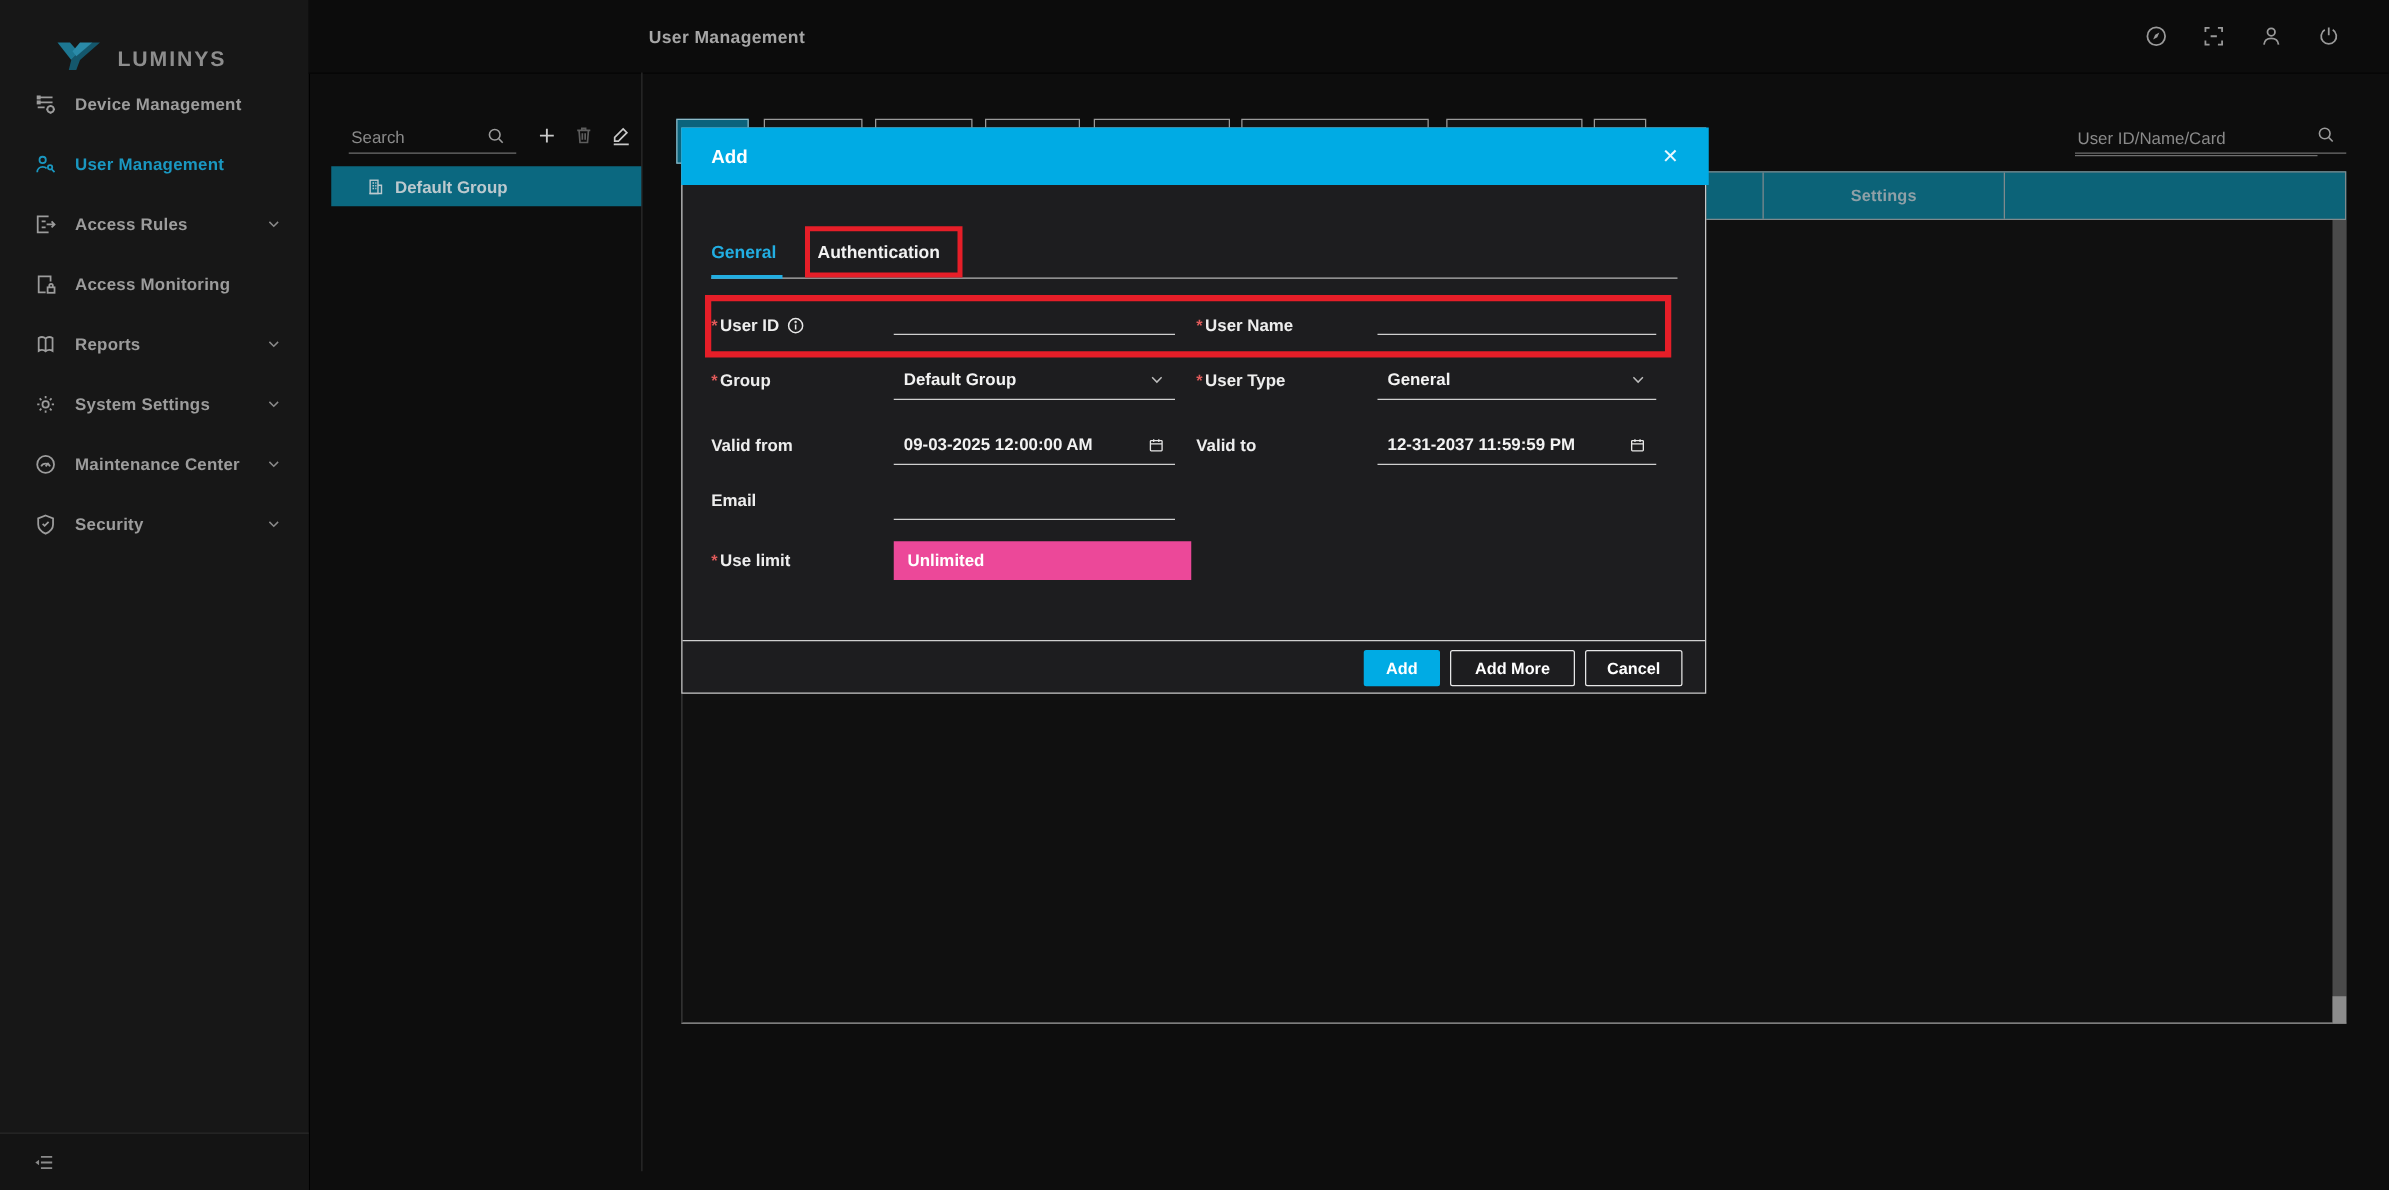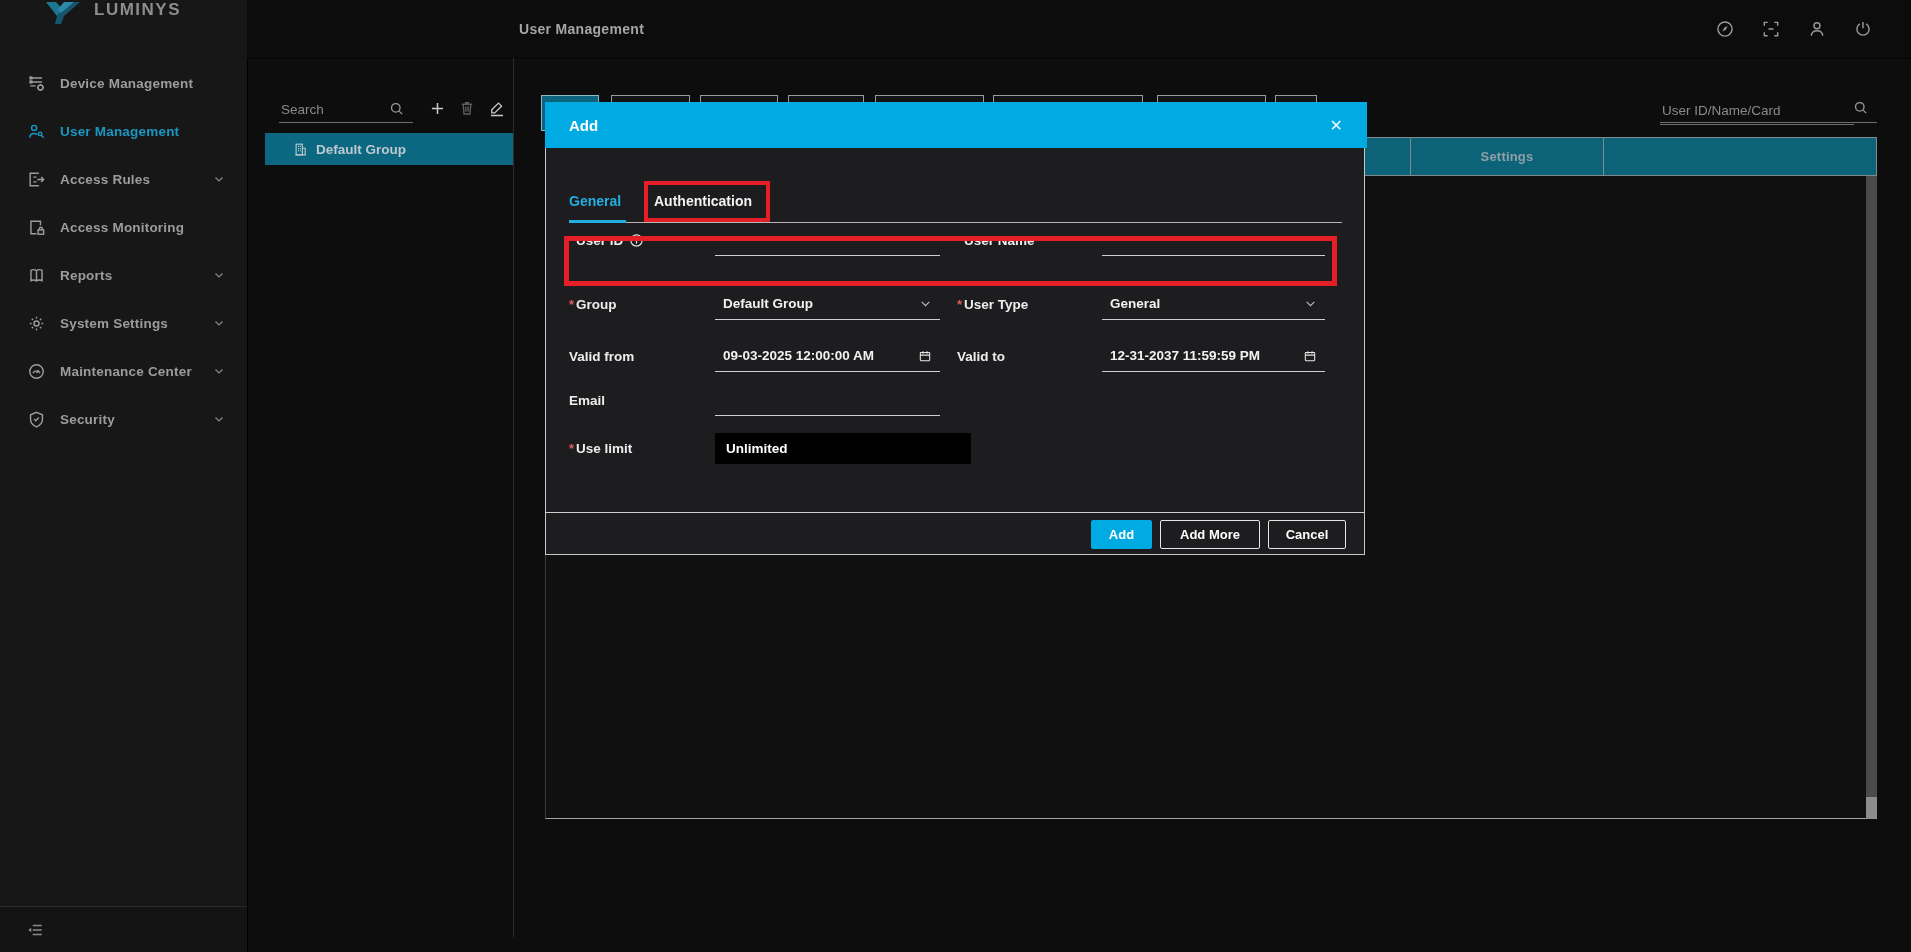--- a/index.html
+++ b/index.html
@@ -9,21 +9,21 @@
   svg{display:block;}
 
   
   .topbar{left:247px;top:0;width:1664px;height:58px;background:#0c0c0c;border-bottom:1px solid #050505;}
   .topbar-title{left:272px;top:0;height:58px;line-height:58px;font-size:14px;font-weight:700;color:#a6a6a6;letter-spacing:.3px;}
   .topbar-icons{right:38px;top:0;height:58px;display:flex;align-items:center;gap:26px;}
   .tb-icon{width:20px;height:20px;cursor:pointer;}
 
   
   .sidebar{left:0;top:0;width:247px;height:952px;background:#171717;border-right:1px solid #000;}
-  .logo-row{left:0;top:0;width:247px;height:58px;display:flex;align-items:flex-start;padding-left:44px;box-sizing:border-box;gap:12px;}
+  .logo-row{left:0;top:0;width:247px;height:58px;display:flex;align-items:flex-end;padding-left:44px;box-sizing:border-box;gap:12px;}
   .logo-text{font-size:17px;font-weight:700;color:#8d8d8d;letter-spacing:1.5px;}
   .nav{left:0;top:59px;width:247px;}
   .nav-item{height:48px;display:flex;align-items:center;padding-left:27px;gap:14px;cursor:pointer;}
   .nav-item .lbl{font-size:13.5px;font-weight:700;color:#9c9c9c;letter-spacing:.2px;}
   .nav-item.active .lbl{color:#1a97c0;}
   .nav-item .chev{margin-left:auto;margin-right:22px;}
   .side-footer{left:0;bottom:0;width:247px;height:46px;border-top:1px solid #2a2a2a;background:#141414;display:flex;align-items:center;padding-left:25px;box-sizing:border-box;}
 
   
   .vdivider{left:513px;top:58px;width:1px;height:879px;background:#2d2d2d;}
@@ -60,21 +60,21 @@
   .tab-divider{position:absolute;left:23px;top:119px;width:773px;height:1px;background:#b5b5b5;}
   .tab-active-bar{position:absolute;left:23px;top:117px;width:57px;height:3px;background:#22aee2;}
   .frow{position:absolute;left:23px;width:779px;height:34px;display:flex;align-items:center;}
   .flabel{width:146px;display:flex;align-items:center;gap:6px;font-size:13.5px;font-weight:700;color:#ededed;}
   .flabel.right{width:145px;margin-left:17px;}
   .req{color:#e05b5b;margin-right:2px;font-size:13px;}
   .ufield{width:225px;height:32px;border-bottom:1px solid #cfcfcf;display:flex;align-items:center;box-sizing:border-box;padding:0 8px;gap:6px;}
   .ufield.r{width:223px;}
   .ufield input{flex:1;background:transparent;border:none;outline:none;color:#f2f2f2;font-size:13.5px;font-weight:700;font-family:inherit;width:100%;}
   .fval{flex:1;font-size:13.5px;font-weight:700;color:#f2f2f2;white-space:nowrap;}
-  .limitbox{width:256px;height:31px;background:#000000;display:flex;align-items:center;padding-left:11px;box-sizing:border-box;font-size:13.5px;font-weight:700;color:#fff;}
+  .limitbox{width:238px;height:31px;background:#ec4899;display:flex;align-items:center;padding-left:11px;box-sizing:border-box;font-size:13.5px;font-weight:700;color:#fff;}
   .modal-foot{position:absolute;left:0;top:409px;width:818px;height:43px;border-top:1px solid #cfcfcf;display:flex;align-items:center;justify-content:flex-end;gap:8px;padding-right:18px;box-sizing:border-box;}
   .btn{height:29px;box-sizing:border-box;font-size:13px;font-weight:700;font-family:inherit;cursor:pointer;border-radius:2px;}
   .btn.primary{width:61px;background:#00abe4;border:1px solid #00abe4;color:#fff;}
   .btn.ghost{background:transparent;border:1px solid #e6e6e6;color:#fff;}
   .btn.more{width:100px;}
   .btn.cancel{width:78px;}
 
   
   .anno{position:absolute;border:4px solid #e61e28;box-sizing:border-box;pointer-events:none;z-index:12;}
   .anno.tab-box{left:98px;top:78px;width:126px;height:41px;}
@@ -318,21 +318,21 @@
     <div class="modal-head">
       <span class="modal-title">Add</span>
       <span class="modal-close">✕</span>
     </div>
 
     <span class="tab general">General</span>
     <span class="tab auth">Authentication</span>
     <div class="tab-divider"></div>
     <div class="tab-active-bar"></div>
 
-    <div class="frow" style="top:120px;">
+    <div class="frow" style="top:131px;align-items:flex-end;">
       <span class="flabel">
         <span><span class="req">*</span><span>User ID</span></span>
         <span style="cursor:pointer;display:inline-flex;">
           <svg width="15" height="15" viewBox="0 0 24 24" fill="none" stroke="#e8e8e8" stroke-width="1.9">
             <circle cx="12" cy="12" r="9"></circle>
               <path d="M12 10.5V17"></path>
               <circle cx="12" cy="7.3" r="0.6" fill="#e8e8e8"></circle>
           </svg>
         </span>
       </span>

